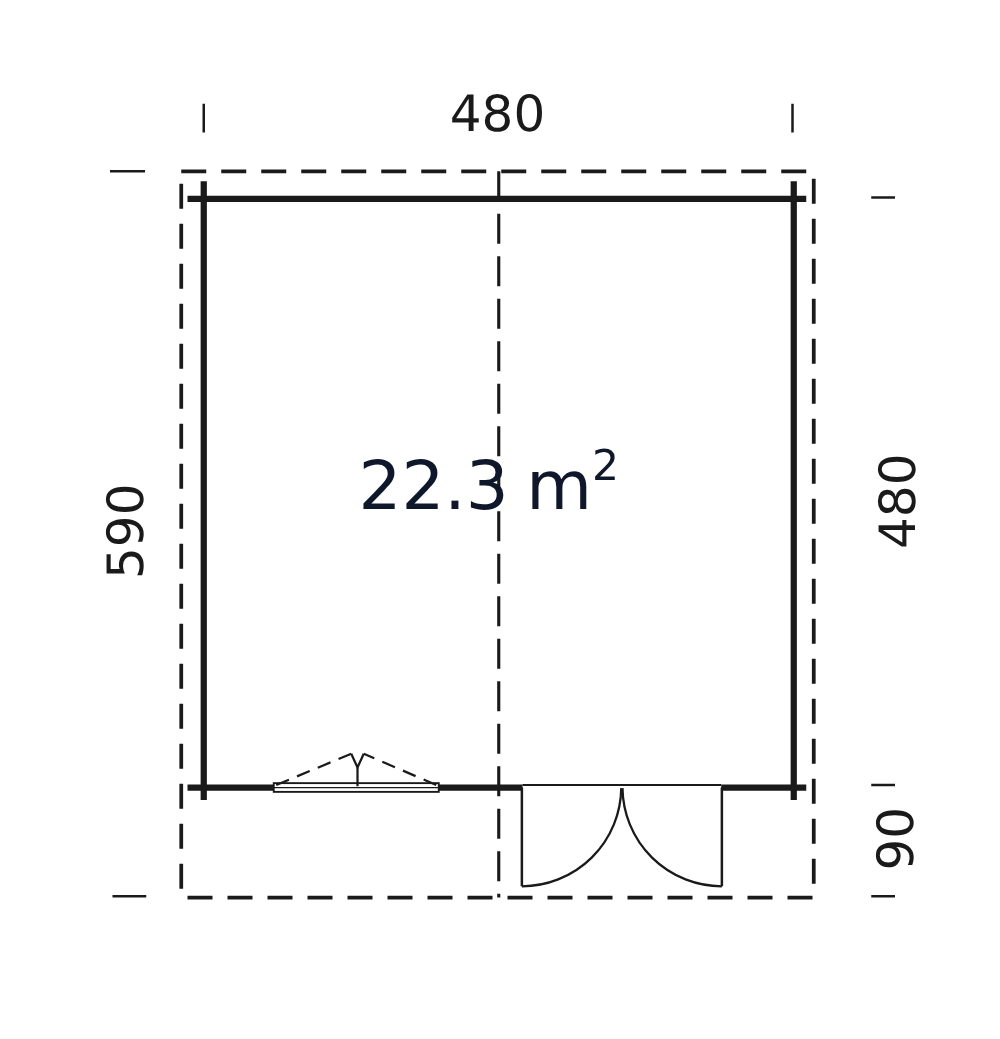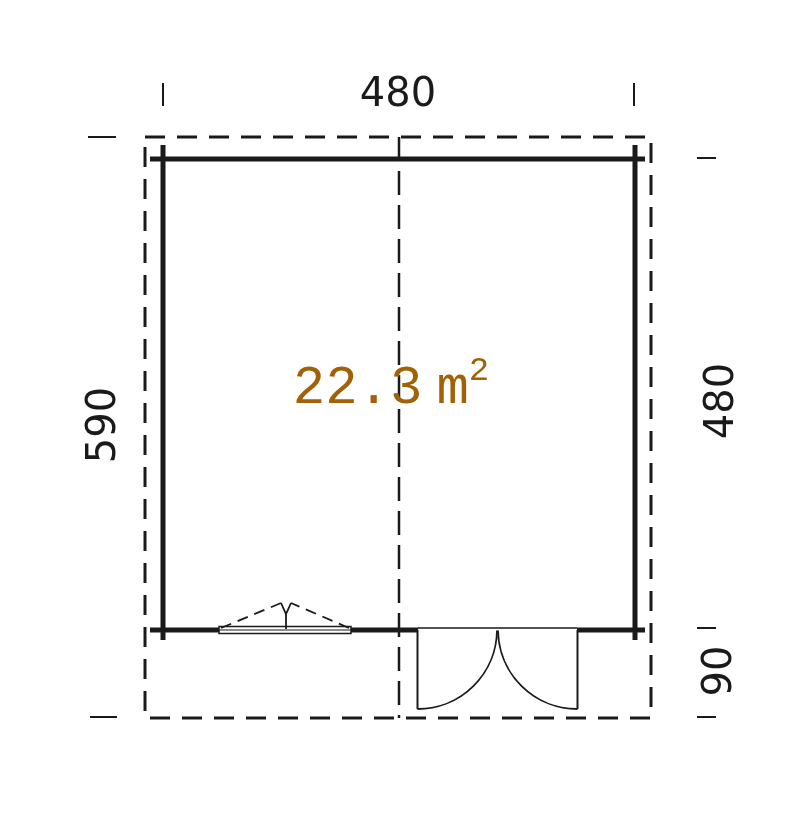--- a/index.html
+++ b/index.html
@@ -22,23 +22,22 @@
   }
   .dim-label.vert{
     transform:translate(-50%,-50%) rotate(-90deg);
   }
   .area-label{
     position:absolute;
     left:391px;top:389px;
     transform:translate(-50%,-50%);
     font-size:54px;
     line-height:1;
-    color:#a16207;
+    color:#0f172a;
     white-space:nowrap;
-    font-family:Liberation Mono, monospace;
   }
   .area-label .unit{margin-left:14px;}
   .area-label sup{
     font-size:34px;
     position:relative;
     top:-4px;
     vertical-align:super;
     line-height:0;
   }
 </style>

